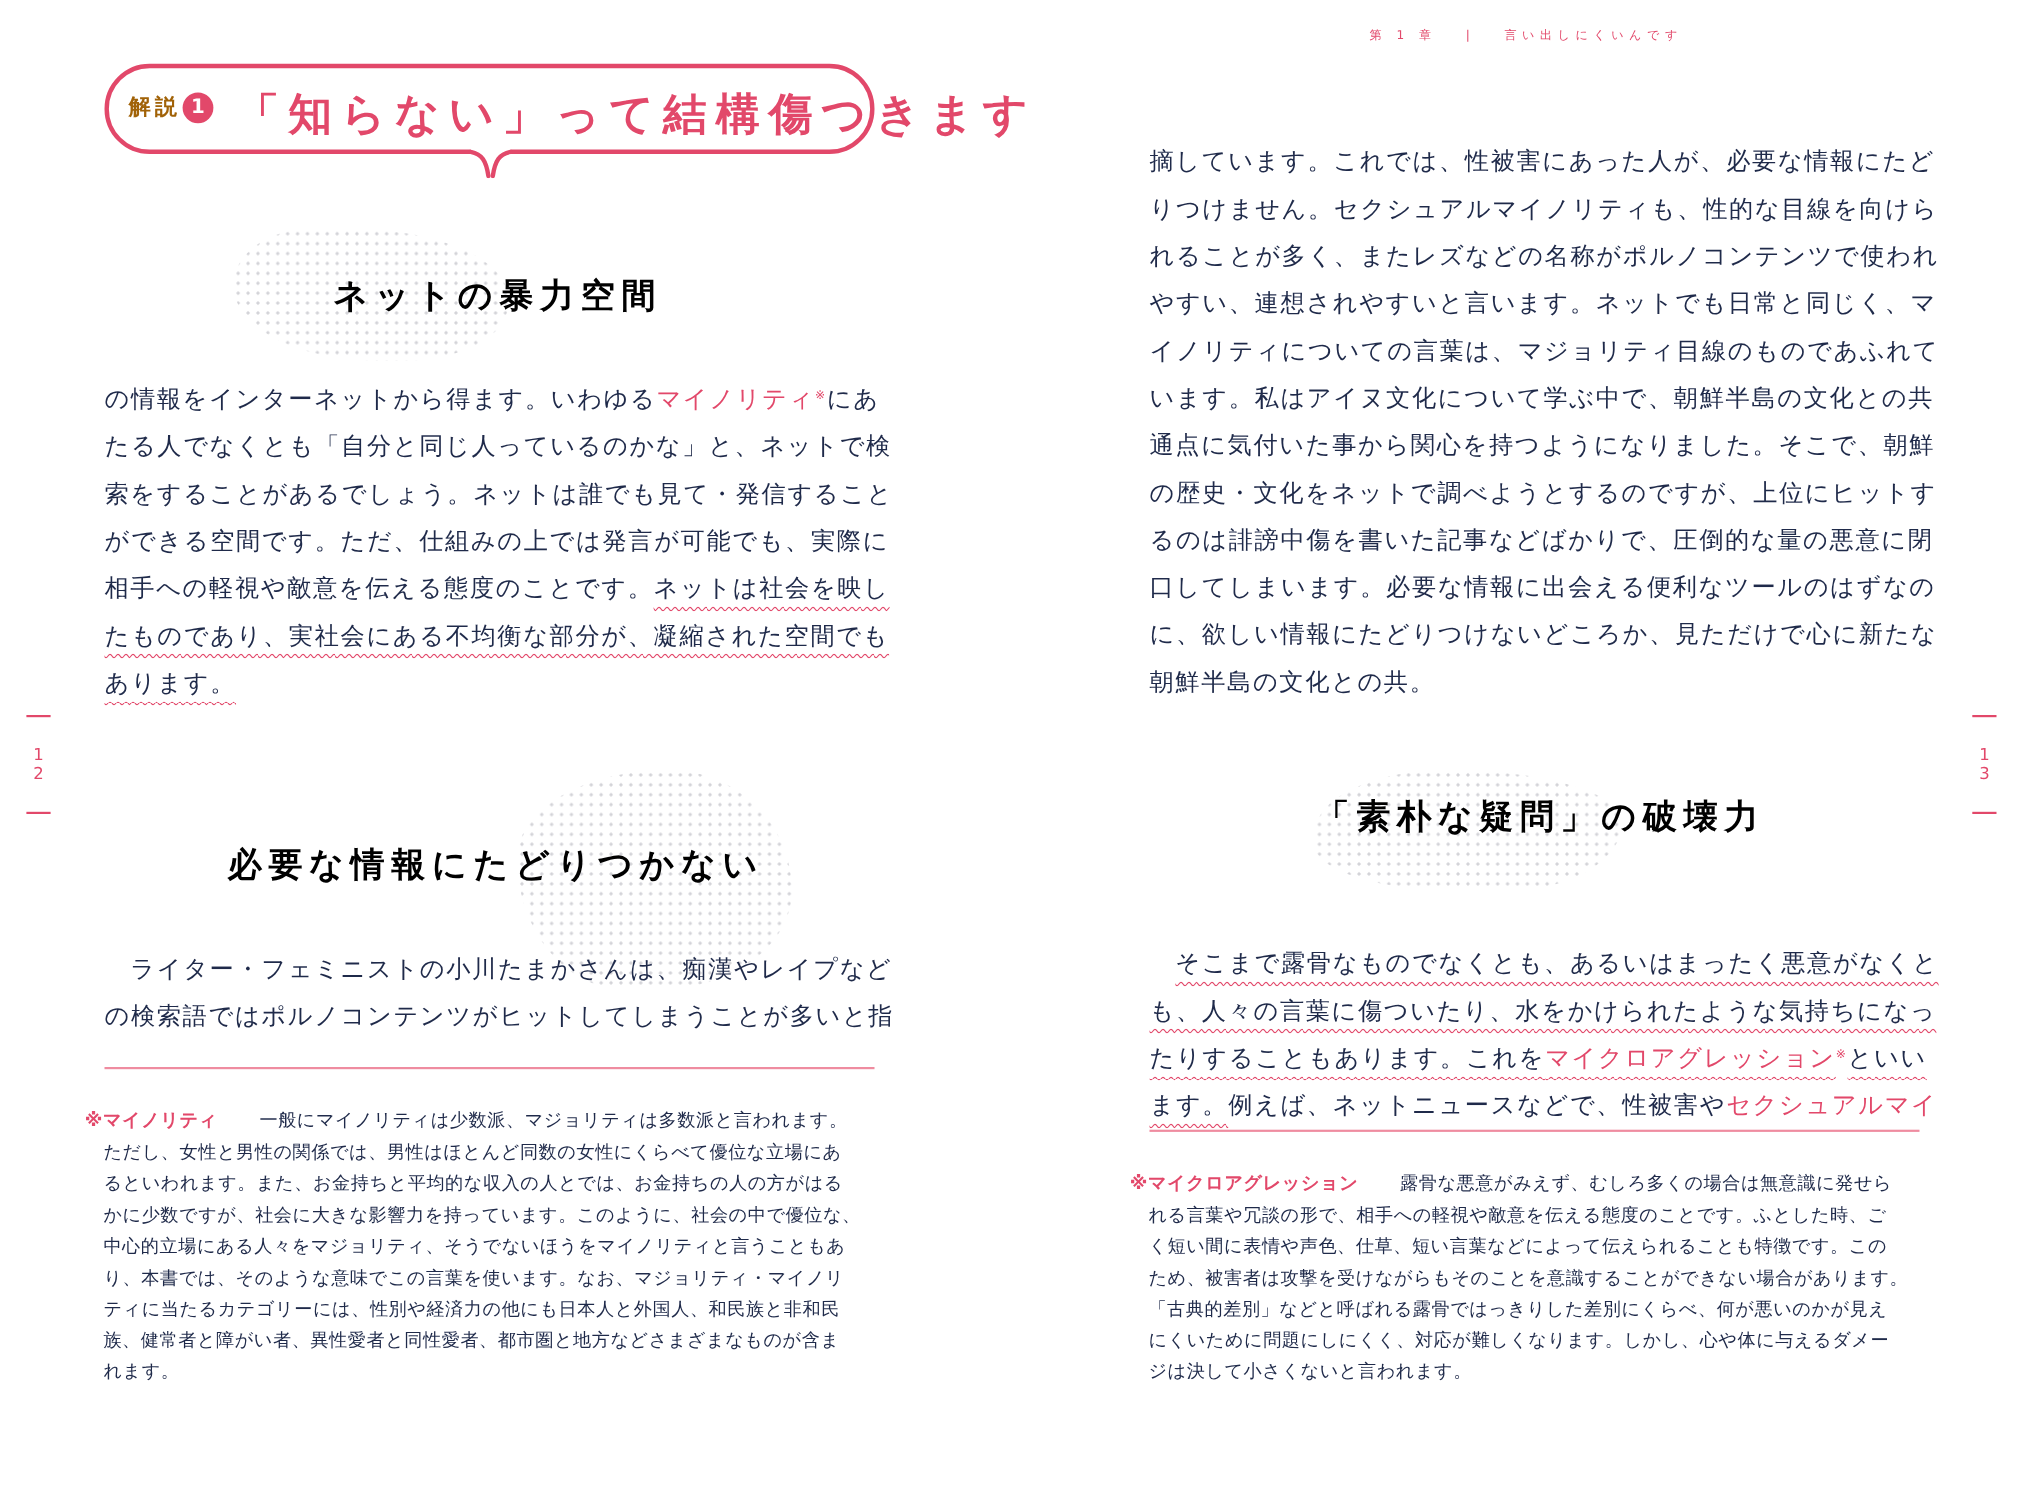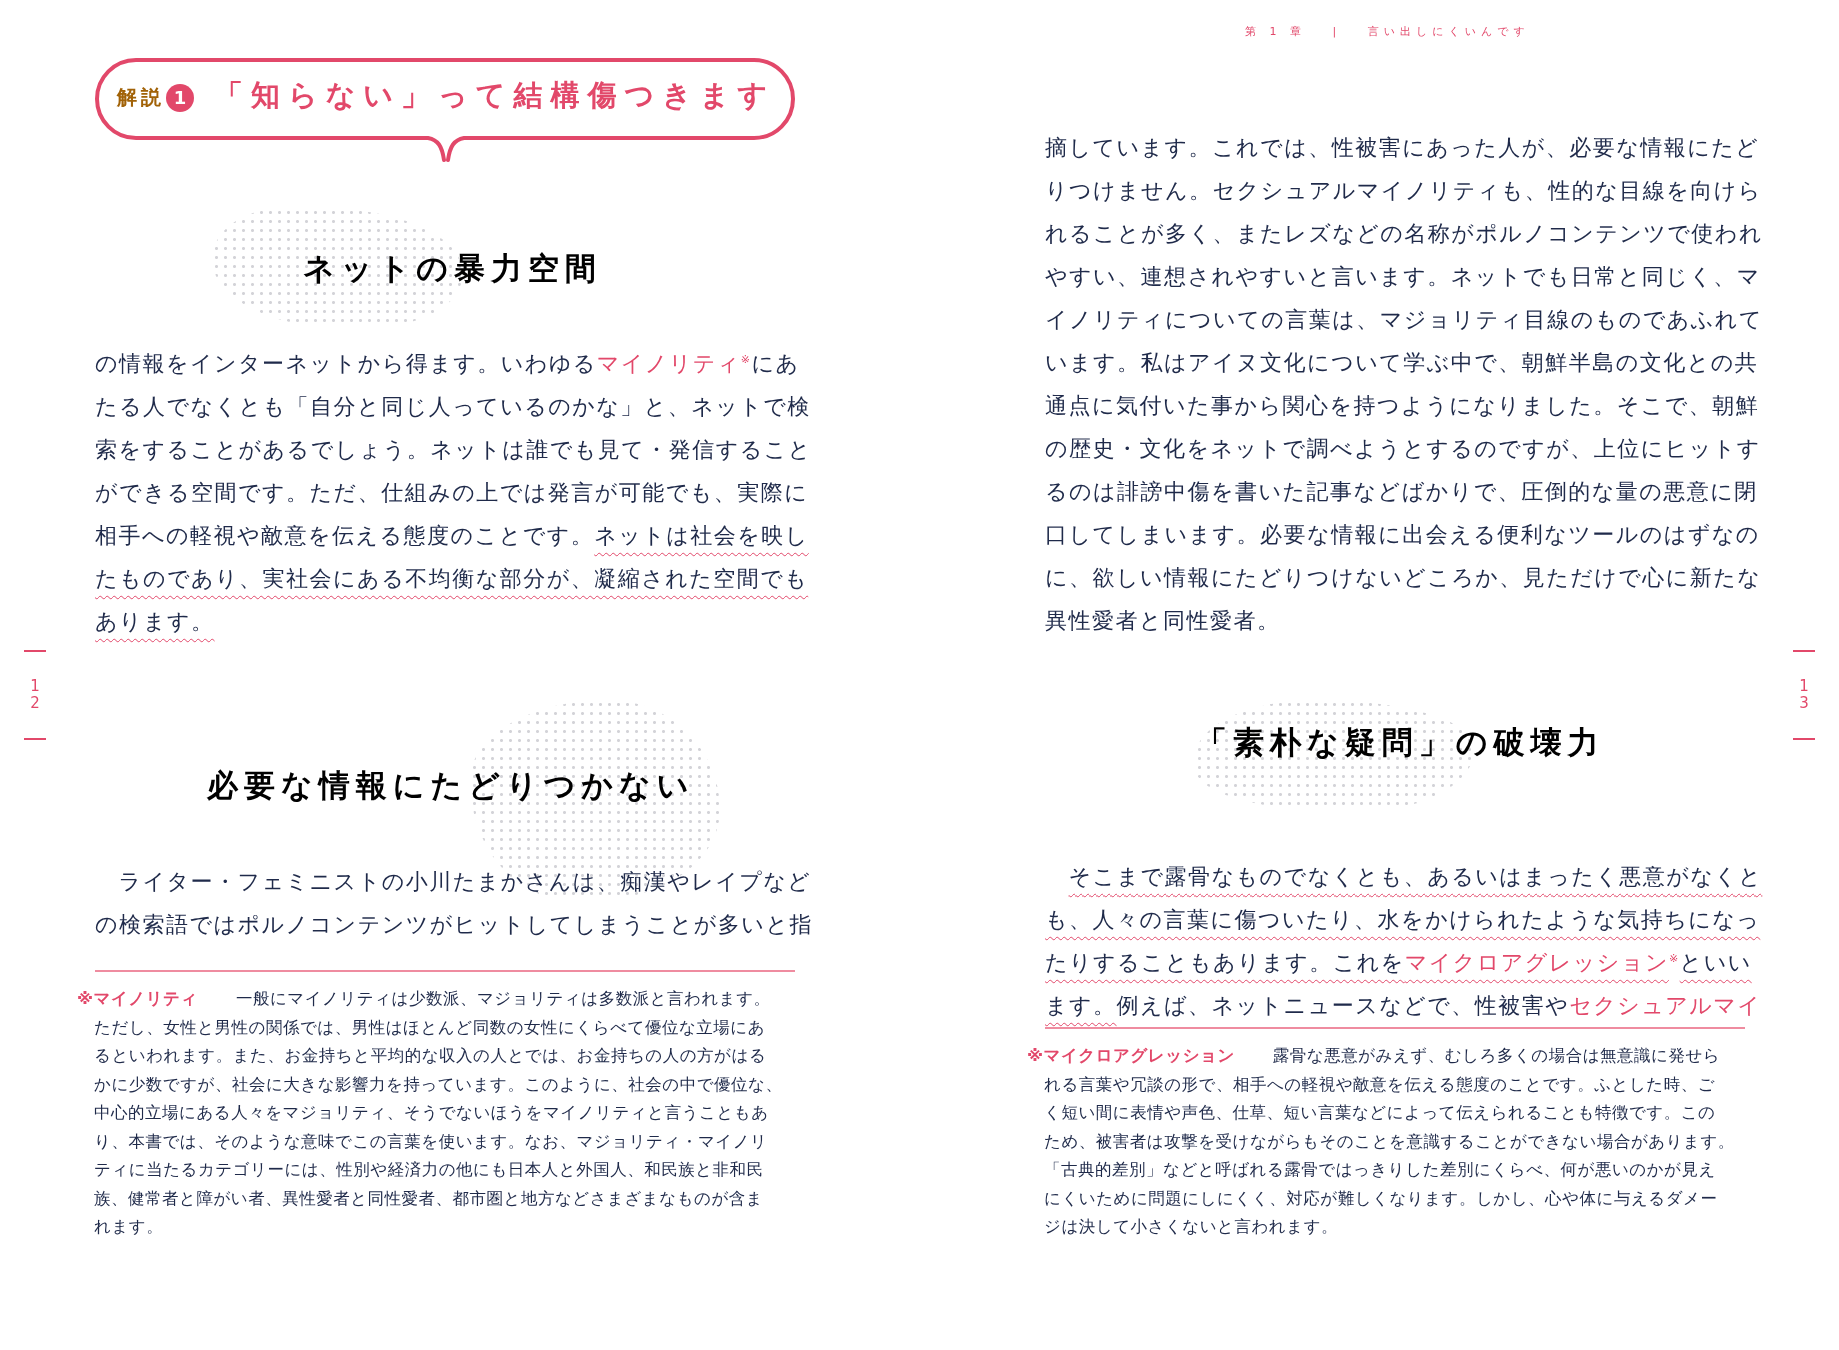--- a/index.html
+++ b/index.html
@@ -19,21 +19,21 @@
     position:absolute; left:424px; top:136px; width:44px; height:26px;
   }
   .title-label {
     position:absolute; left:117px; top:84px; font-size:20px; font-weight:bold; color:#a16207; letter-spacing:4px;
   }
   .title-num {
     position:absolute; left:166px; top:84px; width:28px; height:28px; border-radius:50%;
     background:#e2486a; color:#fff; font-size:18px; font-weight:bold; text-align:center; line-height:28px;
   }
   .title-text {
-    position:absolute; left:214px; top:76px; font-size:29px; font-weight:bold; color:#e2486a; letter-spacing:8px;
+    position:absolute; left:214px; top:76px; font-size:40px; font-weight:bold; color:#e2486a; letter-spacing:8px;
   }
   .chapter {
     position:absolute; left:1245px; top:24px; font-size:11px; color:#e2486a; letter-spacing:5px;
   }
   .chapter .sep { display:inline-block; margin:0 18px; }
   .folio {
     position:absolute; width:22px; text-align:center; font-size:15px; color:#e2486a; line-height:17px;
   }
   .folio .rule { display:block; width:22px; height:2px; background:#e2486a; margin:0 auto; }
   .folio .num { display:block; margin:26px 0; }
@@ -53,21 +53,21 @@
   .wavy {
     text-decoration:underline wavy #e2486a; text-decoration-thickness:1px; text-underline-offset:9px;
   }
   .hl { color:#e2486a; font-weight:normal; }
   sup.mark { font-size:11px; color:#e2486a; vertical-align:top; position:relative; top:-4px; }
   .note-rule { position:absolute; height:2px; background:#ef8ca0; }
   .note {
     position:absolute; width:710px; font-size:16.5px; line-height:28.5px; letter-spacing:0.5px;
   }
   .note .line { height:28.5px; padding-left:17px; }
-  .note .line.first { padding-left:0; }
+  .note .line.first { padding-left:0;margin-top:20px; }
   .note .term { color:#e2486a; font-weight:bold; margin-right:38px; }
 </style>
 </head>
 <body>
 
 <div class="title-box"></div>
 <div class="title-tail-gap"></div>
 <svg class="title-tail" viewBox="0 0 44 26">
   <path d="M4 2 C14 4 18 10 20 24" fill="none" stroke="#e2486a" stroke-width="4" stroke-linecap="round"></path>
   <path d="M40 2 C30 4 26 10 24 24" fill="none" stroke="#e2486a" stroke-width="4" stroke-linecap="round"></path>
@@ -132,21 +132,21 @@
     <span class="line"><span class="">りつけません。セクシュアルマイノリティも、性的な目線を向けら</span></span>
     <span class="line"><span class="">れることが多く、またレズなどの名称がポルノコンテンツで使われ</span></span>
     <span class="line"><span class="">やすい、連想されやすいと言います。ネットでも日常と同じく、マ</span></span>
     <span class="line"><span class="">イノリティについての言葉は、マジョリティ目線のものであふれて</span></span>
     <span class="line"><span class="">います。私はアイヌ文化について学ぶ中で、朝鮮半島の文化との共</span></span>
     <span class="line"><span class="">通点に気付いた事から関心を持つようになりました。そこで、朝鮮</span></span>
     <span class="line"><span class="">の歴史・文化をネットで調べようとするのですが、上位にヒットす</span></span>
     <span class="line"><span class="">るのは誹謗中傷を書いた記事などばかりで、圧倒的な量の悪意に閉</span></span>
     <span class="line"><span class="">口してしまいます。必要な情報に出会える便利なツールのはずなの</span></span>
     <span class="line"><span class="">に、欲しい情報にたどりつけないどころか、見ただけで心に新たな</span></span>
-    <span class="line"><span class="">異性愛者と同性愛者。</span></span>
+    <span class="line"><span class="">朝鮮半島の文化との共。</span></span>
   </div>
 
 <div class="dots" style="left:1195px; top:700px; width:280px; height:110px; border-radius:45% 60% 40% 50% / 55% 45% 60% 40%;"></div>
 <div class="h2" style="left:1196px; top:722px;">「素朴な疑問」の破壊力</div>
 
 <div class="body" id="right-p2" style="left:1045px; top:855px;">
     <span class="line"><span class="">　</span><span class="wavy">そこまで露骨なものでなくとも、あるいはまったく悪意がなくと</span></span>
     <span class="line"><span class="wavy">も、人々の言葉に傷ついたり、水をかけられたような気持ちになっ</span></span>
     <span class="line"><span class="wavy">たりすることもあります。これを</span><span class="hl wavy">マイクロアグレッション</span><sup class="mark">※</sup><span class="wavy">といい</span></span>
     <span class="line"><span class="wavy">ます。</span><span class="">例えば、ネットニュースなどで、性被害や</span><span class="hl">セクシュアルマイ</span></span>

